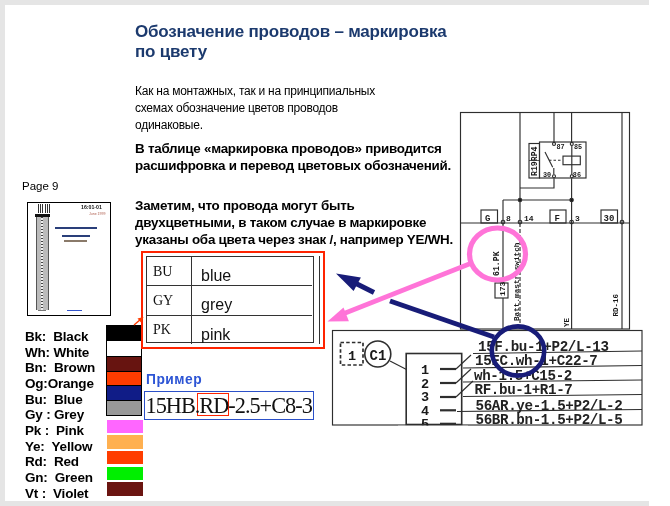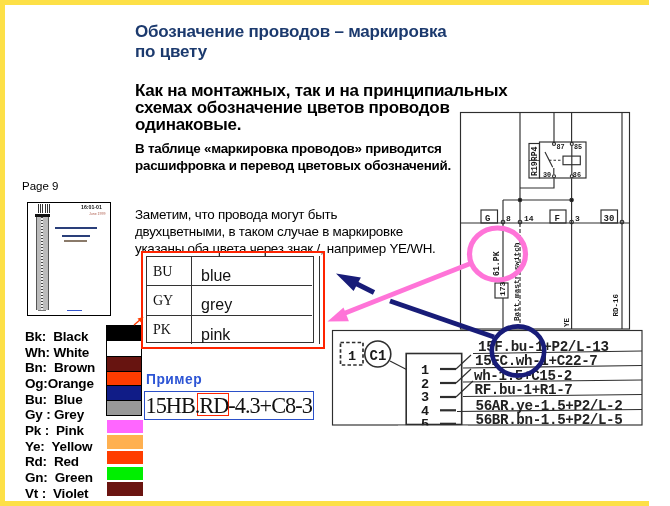--- a/index.html
+++ b/index.html
@@ -1,34 +1,34 @@
 <!DOCTYPE html>
 <html><head>
 <meta charset="utf-8">
 <style>
 html,body{margin:0;padding:0}
-.page{position:relative;width:649px;height:506px;background:#fde047;overflow:hidden;
+.page{position:relative;width:649px;height:506px;background:#e5e5e5;overflow:hidden;
   font-family:"Liberation Sans",sans-serif}
 .inner{position:absolute;left:5px;top:5px;width:660px;height:496px;background:#fff}
 .abs{position:absolute}
 svg{position:absolute;left:0;top:0}
 </style>
 </head>
 <body>
 <div class="page">
 
 <div class="inner"></div>
 
 <div class="abs" style="left:135px;top:21.5px;font-size:17px;font-weight:bold;color:#1c3a6e;line-height:20px;letter-spacing:-0.2px;">Обозначение проводов – маркировка<br>по цвету</div>
 
-<div class="abs" style="left:135px;top:83px;font-size:17px;font-weight:bold;color:#000;line-height:16.9px;letter-spacing:-0.25px;">Как на монтажных, так и на принципиальных<br>схемах обозначение цветов проводов<br>одинаковые.</div>
+<div class="abs" style="left:135px;top:83px;font-size:12px;font-weight:normal;color:#000;line-height:16.9px;letter-spacing:-0.25px;">Как на монтажных, так и на принципиальных<br>схемах обозначение цветов проводов<br>одинаковые.</div>
 
 <div class="abs" style="left:135px;top:141px;font-size:13.4px;font-weight:bold;color:#000;line-height:16.9px;letter-spacing:-0.25px;">В таблице «маркировка проводов» приводится<br>расшифровка и перевод цветовых обозначений.</div>
 
-<div class="abs" style="left:135px;top:207px;font-size:13.4px;font-weight:normal;color:#000;line-height:16.9px;letter-spacing:-0.25px;">Заметим, что провода могут быть<br>двухцветными, в таком случае в маркировке<br>указаны оба цвета через знак /, например YE/WH.</div>
+<div class="abs" style="left:135px;top:198px;font-size:13.4px;font-weight:bold;color:#000;line-height:16.9px;letter-spacing:-0.25px;">Заметим, что провода могут быть<br>двухцветными, в таком случае в маркировке<br>указаны оба цвета через знак /, например YE/WH.</div>
 
 
 <div class="abs" style="left:22px;top:180px;font-size:11.5px;color:#000;">Page 9</div>
 
 <div class="abs" style="left:27px;top:202px;width:82px;height:112px;background:#fff;border:1px solid #000;"></div>
 
 <div class="abs" style="left:38px;top:204px;width:5px;height:9px;background:repeating-linear-gradient(90deg,#333 0,#333 1px,#fff 1px,#fff 2px);"></div>
 <div class="abs" style="left:45px;top:204px;width:5px;height:9px;background:repeating-linear-gradient(90deg,#333 0,#333 1px,#fff 1px,#fff 2px);"></div>
 
 <div class="abs" style="left:35px;top:214px;width:15px;height:2.5px;background:#111;"></div>
@@ -83,21 +83,21 @@
 <div class="abs" style="left:153px;top:256.5px;width:36px;font-family:'Liberation Serif',serif;font-size:14px;color:#111;line-height:29.4px;">BU<br>GY<br>PK</div>
 
 <div class="abs" style="left:201px;top:260.5px;font-size:16px;color:#111;line-height:29.6px;">blue<br>grey<br>pink</div>
 
 <div class="abs" style="left:146px;top:371.5px;font-size:13.8px;font-weight:bold;letter-spacing:0.5px;color:#2d55d5;">Пример</div>
 
 <div class="abs" style="left:144px;top:391px;width:168px;height:27px;border:1.5px solid #2b50c8;"></div>
 
 <div class="abs" style="left:196.5px;top:392.8px;width:30.5px;height:21px;border:1.6px solid #ff2400;"></div>
 
-<div class="abs" style="left:145.5px;top:392.5px;font-family:'Liberation Serif',serif;font-size:22.3px;letter-spacing:-1.0px;color:#111;">15HB.RD-4.3+C8-3</div>
+<div class="abs" style="left:145.5px;top:392.5px;font-family:'Liberation Serif',serif;font-size:22.3px;letter-spacing:-1.0px;color:#111;">15HB.RD-2.5+C8-3</div>
 
 <svg width="670" height="506" viewBox="0 0 670 506" fill="none">
 <g stroke="#2e2e2e" stroke-width="1.15" fill="none" font-family="Liberation Mono, monospace" font-weight="bold">
 
 <rect x="460.5" y="112.5" width="169" height="216.5"></rect>
 
 <line x1="622" y1="112.5" x2="622" y2="329"></line>
 
 <line x1="520" y1="112.5" x2="520" y2="223"></line>
 

